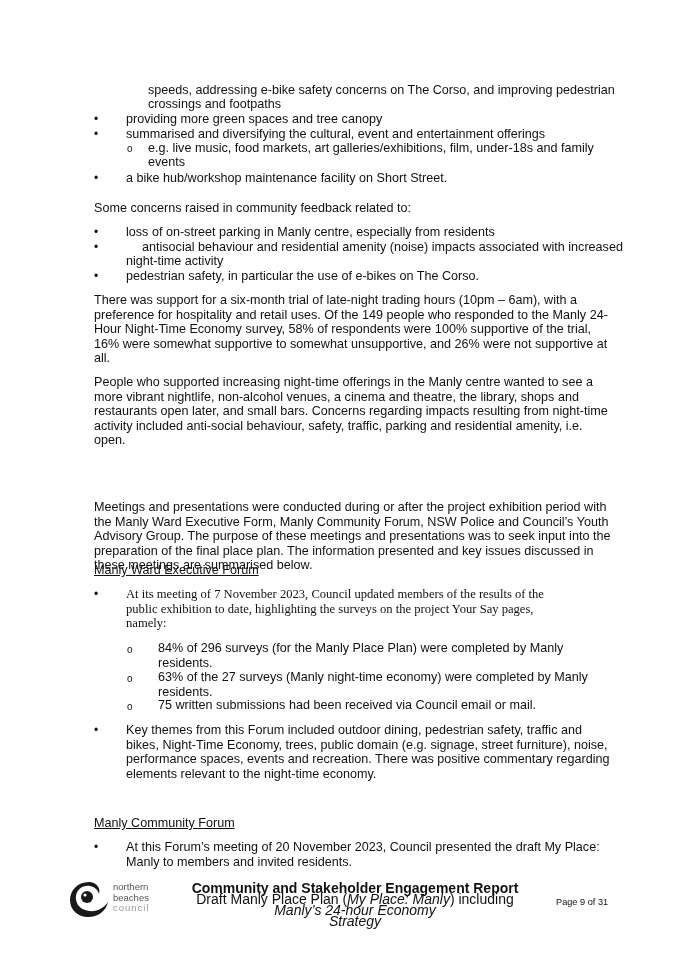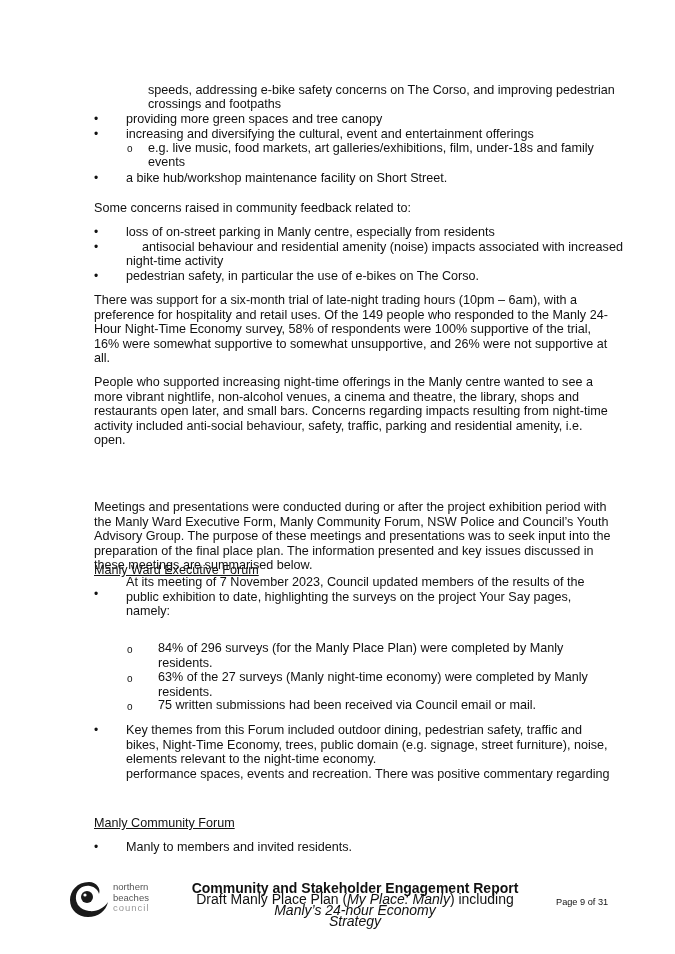--- a/index.html
+++ b/index.html
@@ -25,21 +25,21 @@
 
 <div class="page">
 
   <div class="abs line" style="left:148px; top:83px;">speeds, addressing e-bike safety concerns on The Corso, and improving pedestrian</div>
   <div class="abs line" style="left:148px; top:97px;">crossings and footpaths</div>
 
   <span class="bullet" style="left:91px; top:112px;">•</span>
   <div class="abs line" style="left:126px; top:112px;">providing more green spaces and tree canopy</div>
 
   <span class="bullet" style="left:91px; top:127px;">•</span>
-  <div class="abs line" style="left:126px; top:127px;">increasing and diversifying the cultural, event and entertainment offerings</div>
+  <div class="abs line" style="left:126px; top:127px;">summarised and diversifying the cultural, event and entertainment offerings</div>
 
   <span class="sub-bullet" style="left:127px; top:142px;">o</span>
   <div class="abs line" style="left:148px; top:141px;">e.g. live music, food markets, art galleries/exhibitions, film, under-18s and family</div>
   <div class="abs line" style="left:148px; top:155px;">events</div>
 
   <span class="bullet" style="left:91px; top:171px;">•</span>
   <div class="abs line" style="left:126px; top:171px;">a bike hub/workshop maintenance facility on Short Street.</div>
 
   <div class="abs line" style="left:94px; top:201px;">Some concerns raised in community feedback related to:</div>
 
@@ -74,21 +74,21 @@
     <div class="line">Meetings and presentations were conducted during or after the project exhibition period with</div>
     <div class="line">the Manly Ward Executive Form, Manly Community Forum, NSW Police and Council’s Youth</div>
     <div class="line">Advisory Group. The purpose of these meetings and presentations was to seek input into the</div>
     <div class="line">preparation of the final place plan. The information presented and key issues discussed in</div>
     <div class="line">these meetings are summarised below.</div>
   </div>
 
   <div class="abs line uline" style="left:94px; top:563px;">Manly Ward Executive Forum</div>
 
   <span class="bullet" style="left:91px; top:587px;">•</span>
-  <div class="abs" style="left:126px; top:575px;">
+  <div class="abs" style="left:126px; top:587px;font-family:Liberation Serif, serif;">
     <div class="line">At its meeting of 7 November 2023, Council updated members of the results of the</div>
     <div class="line">public exhibition to date, highlighting the surveys on the project Your Say pages,</div>
     <div class="line">namely:</div>
   </div>
 
   <span class="sub-bullet" style="left:127px; top:643px;">o</span>
   <div class="abs" style="left:158px; top:641px;">
     <div class="line">84% of 296 surveys (for the Manly Place Plan) were completed by Manly</div>
     <div class="line">residents.</div>
   </div>
@@ -99,28 +99,29 @@
     <div class="line">residents.</div>
   </div>
 
   <span class="sub-bullet" style="left:127px; top:700px;">o</span>
   <div class="abs line" style="left:158px; top:698px;">75 written submissions had been received via Council email or mail.</div>
 
   <span class="bullet" style="left:91px; top:723px;">•</span>
   <div class="abs" style="left:126px; top:723px;">
     <div class="line">Key themes from this Forum included outdoor dining, pedestrian safety, traffic and</div>
     <div class="line">bikes, Night-Time Economy, trees, public domain (e.g. signage, street furniture), noise,</div>
+    <div class="line">performance spaces, events and recreation. There was positive commentary regarding</div>
     <div class="line">elements relevant to the night-time economy.</div>
-    <div class="line">performance spaces, events and recreation. There was positive commentary regarding</div>
   </div>
 
   <div class="abs line uline" style="left:94px; top:816px;">Manly Community Forum</div>
 
   <span class="bullet" style="left:91px; top:840px;">•</span>
   <div class="abs" style="left:126px; top:840px;">
+    <div class="line">At this Forum’s meeting of 20 November 2023, Council presented the draft My Place:</div>
     <div class="line">Manly to members and invited residents.</div>
   </div>
 
   <div class="footer">
     <svg class="abs" style="left:68px; top:0px;" width="42" height="38" viewBox="0 0 42 38">
       <path d="M21 2 C9 2 2 11 2 20 C2 30 10 37 20 37 C30 37 38 31 40 22 C36 28 29 32 21 31 C12 30 7 23 8 16 C9 9 15 5 22 6 C27 7 30 10 31 14 C33 9 29 2 21 2 Z" fill="#1a1a1a"></path>
       <circle cx="19" cy="17" r="6" fill="#1a1a1a"></circle>
       <circle cx="17" cy="15" r="1.6" fill="#fff"></circle>
       <path d="M10 24 C14 27 20 28 26 26" stroke="#fff" stroke-width="1.5" fill="none"></path>
       <path d="M24 9 C28 10 30 13 30 17" stroke="#fff" stroke-width="1" fill="none"></path>

